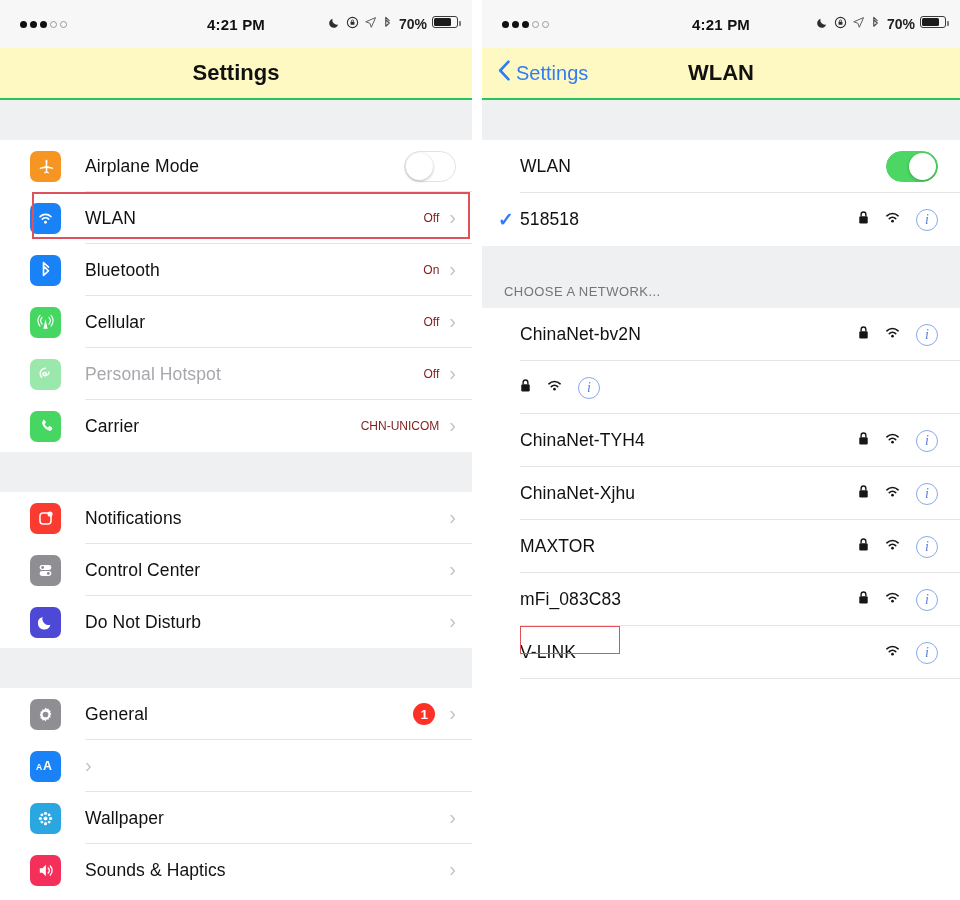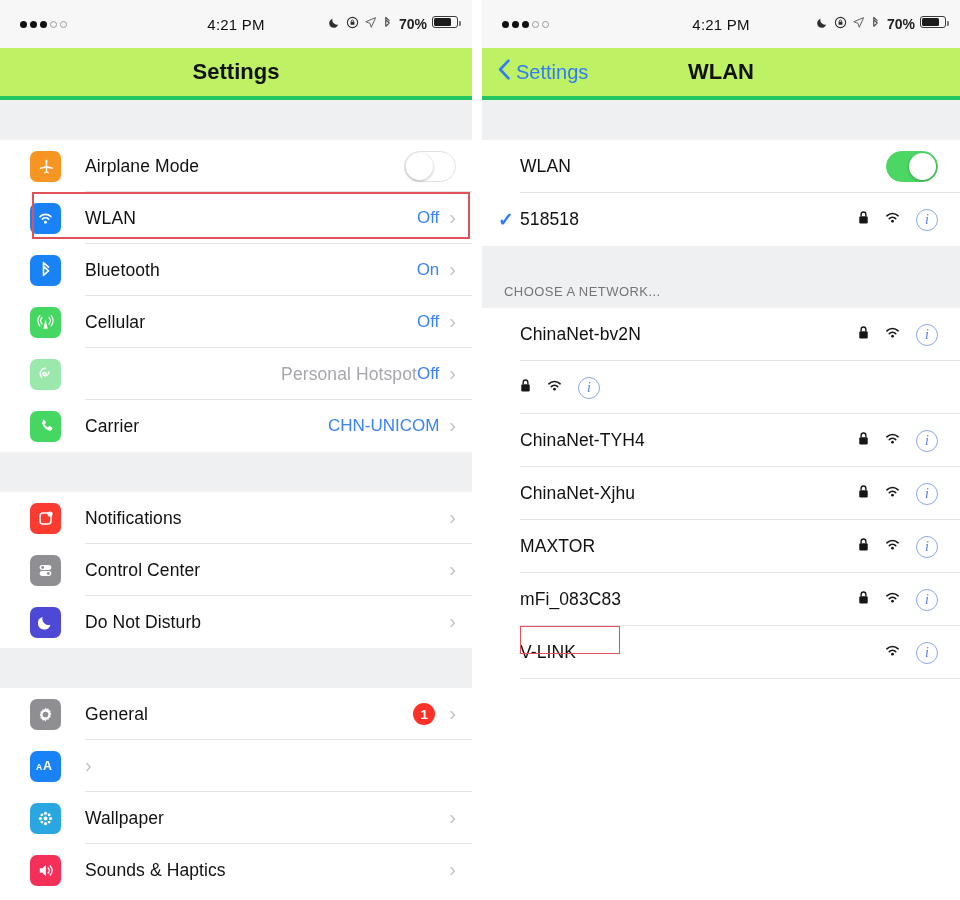--- a/index.html
+++ b/index.html
@@ -22,43 +22,43 @@
     display: flex; align-items: center;
     position: relative;
     font-size: 15px; color: #000;
   }
   .sb-left { position: absolute; left: 20px; display: flex; align-items: center; gap: 3px; }
   .dot { width: 7px; height: 7px; border-radius: 50%; }
   .dot.on  { background: #111; }
   .dot.off { background: transparent; border: 1.2px solid #9a9a9a; }
   .sb-center {
     position: absolute; left: 0; right: 0; text-align: center;
-    font-size: 15px; font-weight: normal; color: #111;
+    font-size: 15px; font-weight: bold; color: #111;
     letter-spacing: .2px;
   }
   .sb-right {
     position: absolute; right: 14px; display: flex; align-items: flex-start; gap: 5px;
     color: #2e2e2e;
   }
   .sb-ico { display: inline-flex; align-items: center; }
   .batt-pct { font-size: 14px; font-weight: bold; color: #222; margin-left: 1px; }
   .batt {
     width: 26px; height: 12px; border: 1.4px solid #3a3a3a; border-radius: 3px;
     position: relative; display: inline-block;
   }
   .batt::after {
     content: ""; position: absolute; right: -4px; top: 3.5px;
     width: 2.4px; height: 5px; background: #7b7b7b; border-radius: 0 1px 1px 0;
   }
   .batt-fill { position: absolute; left: 1.3px; top: 1.3px; bottom: 1.3px; width: 68%; background: #1c1c1c; border-radius: 1.5px; }
 
   
   .navbar {
-    height: 52px; background: #bef264;
-    border-bottom: 4px solid #22c55e;
+    height: 52px; background: #fef9c3;
+    border-bottom: 2px solid #22c55e;
     position: relative; display: flex; align-items: center;
   }
   .nav-title {
     position: absolute; left: 0; right: 0; text-align: center;
     font-size: 22px; font-weight: bold; color: #111;
   }
   .nav-back {
     position: absolute; left: 16px; display: flex; align-items: center; gap: 5px;
     color: #2f7cf6; font-size: 20px; cursor: pointer;
   }
@@ -78,22 +78,22 @@
   .row .sep {
     position: absolute; left: 85px; right: 0; bottom: 0; height: 1px; background: #e4e4e6;
   }
 
   .appicon {
     width: 31px; height: 31px; border-radius: 7px;
     display: flex; align-items: center; justify-content: center;
     flex: 0 0 auto; margin-right: 24px;
   }
   .row-label { font-size: 17.5px; color: #111; flex: 1; letter-spacing: .1px; }
-  .row.disabled .row-label { color: #a7a7ac; text-align: right; }
-  .row-value { font-size: 17px; color: #3b82f6; margin-right: 10px; }
+  .row.disabled .row-label { color: #a7a7ac; }
+  .row-value { font-size: 12px; color: #7f1d1d; margin-right: 10px; }
   .chev {
     color: #c3c3c7; font-size: 20px; font-weight: 300; line-height: 1;
     display: inline-block; transform: translateY(-1px);
   }
   .badge {
     min-width: 22px; height: 22px; border-radius: 11px; background: #fc3127;
     color: #fff; font-size: 13.5px; font-weight: bold;
     display: flex; align-items: center; justify-content: center;
     margin-right: 14px; padding: 0 5px;
   }

